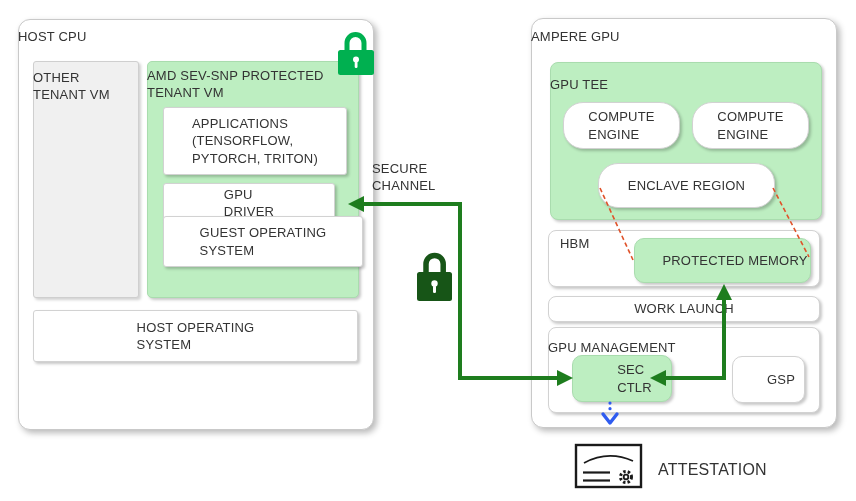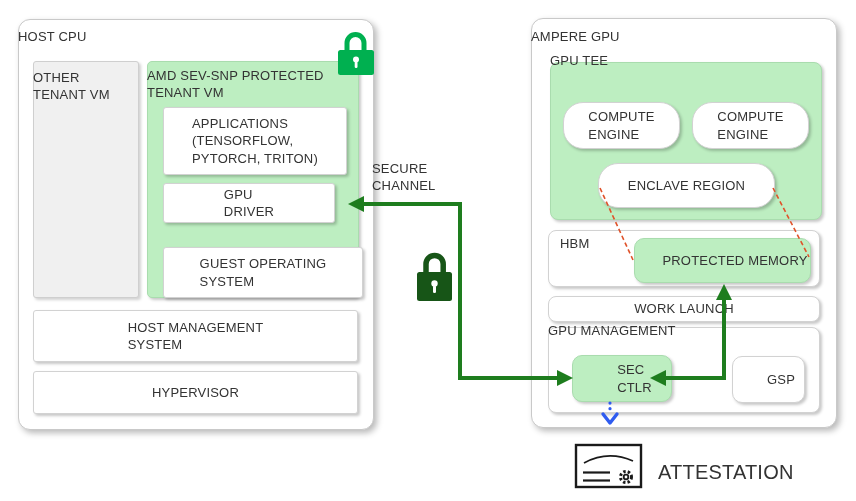--- a/index.html
+++ b/index.html
@@ -76,42 +76,39 @@
     <div class="lbl">APPLICATIONS
 (TENSORFLOW,
 PYTORCH, TRITON)</div>
   </div>
 
   <div class="abs whitebox" style="left:163px;top:183px;width:172px;height:40px">
     <div class="lbl">GPU
 DRIVER</div>
   </div>
 
-  <div class="abs whitebox" style="left:163px;top:247px;width:200px;height:51px">
+  <div class="abs whitebox" style="left:163px;top:216px;width:200px;height:51px">
     <div class="lbl">GUEST OPERATING
 SYSTEM</div>
   </div>
 
   <div class="abs whitebox" style="left:33px;top:310px;width:325px;height:52px">
-    <div class="lbl">HOST MANAGEMENT
+    <div class="lbl">HOST OPERATING
 SYSTEM</div>
   </div>
 
-  <div class="abs whitebox" style="left:33px;top:371px;width:325px;height:43px">
-    <div class="lbl">HYPERVISOR</div>
-  </div>
 
   <div class="abs lbl" style="left:372px;top:160px;width:100px">SECURE
 CHANNEL</div>
 
   <div class="abs container" style="left:531px;top:18px;width:306px;height:410px"></div>
   <div class="abs lbl" style="left:531px;top:28px;width:306px">AMPERE GPU</div>
 
   <div class="abs greenbox r8" style="left:550px;top:62px;width:272px;height:158px"></div>
-  <div class="abs lbl" style="left:550px;top:52px;width:272px">GPU TEE</div>
+  <div class="abs lbl" style="left:550px;top:76px;width:272px">GPU TEE</div>
 
   <div class="abs whitebox r12" style="left:563px;top:102px;width:117px;height:47px">
     <div class="lbl">COMPUTE
 ENGINE</div>
   </div>
   <div class="abs whitebox r12" style="left:692px;top:102px;width:117px;height:47px">
     <div class="lbl">COMPUTE
 ENGINE</div>
   </div>
 
@@ -124,32 +121,32 @@
 
   <div class="abs greenbox r10 flexc" style="left:634px;top:238px;width:177px;height:45px">
     <div class="lbl">PROTECTED MEMORY</div>
   </div>
 
   <div class="abs whitebox r8" style="left:548px;top:296px;width:272px;height:26px">
     <div class="lbl">WORK LAUNCH</div>
   </div>
 
   <div class="abs whitebox r8" style="left:548px;top:327px;width:272px;height:86px"></div>
-  <div class="abs lbl" style="left:548px;top:322px;width:272px">GPU MANAGEMENT</div>
+  <div class="abs lbl" style="left:548px;top:339px;width:272px">GPU MANAGEMENT</div>
 
   <div class="abs greenbox r10 flexc" style="left:572px;top:355px;width:100px;height:47px">
     <div class="lbl">SEC
 CTLR</div>
   </div>
 
   <div class="abs whitebox r10" style="left:732px;top:356px;width:73px;height:47px">
     <div class="lbl">GSP</div>
   </div>
 
-  <div class="abs lbl" style="left:658px;top:459px;font-size:20px">ATTESTATION</div>
+  <div class="abs lbl" style="left:658px;top:459px;font-size:16px">ATTESTATION</div>
 
   <svg class="overlay" width="856" height="501" viewBox="0 0 856 501">
 
     <g>
       <path class="gline" d="M363,204 L460,204 L460,378 L559,378"></path>
       <polygon class="ghead" points="348,204 364,196 364,212"></polygon>
       <polygon class="ghead" points="573,378 557,370 557,386"></polygon>
     </g>
 
     <g>

